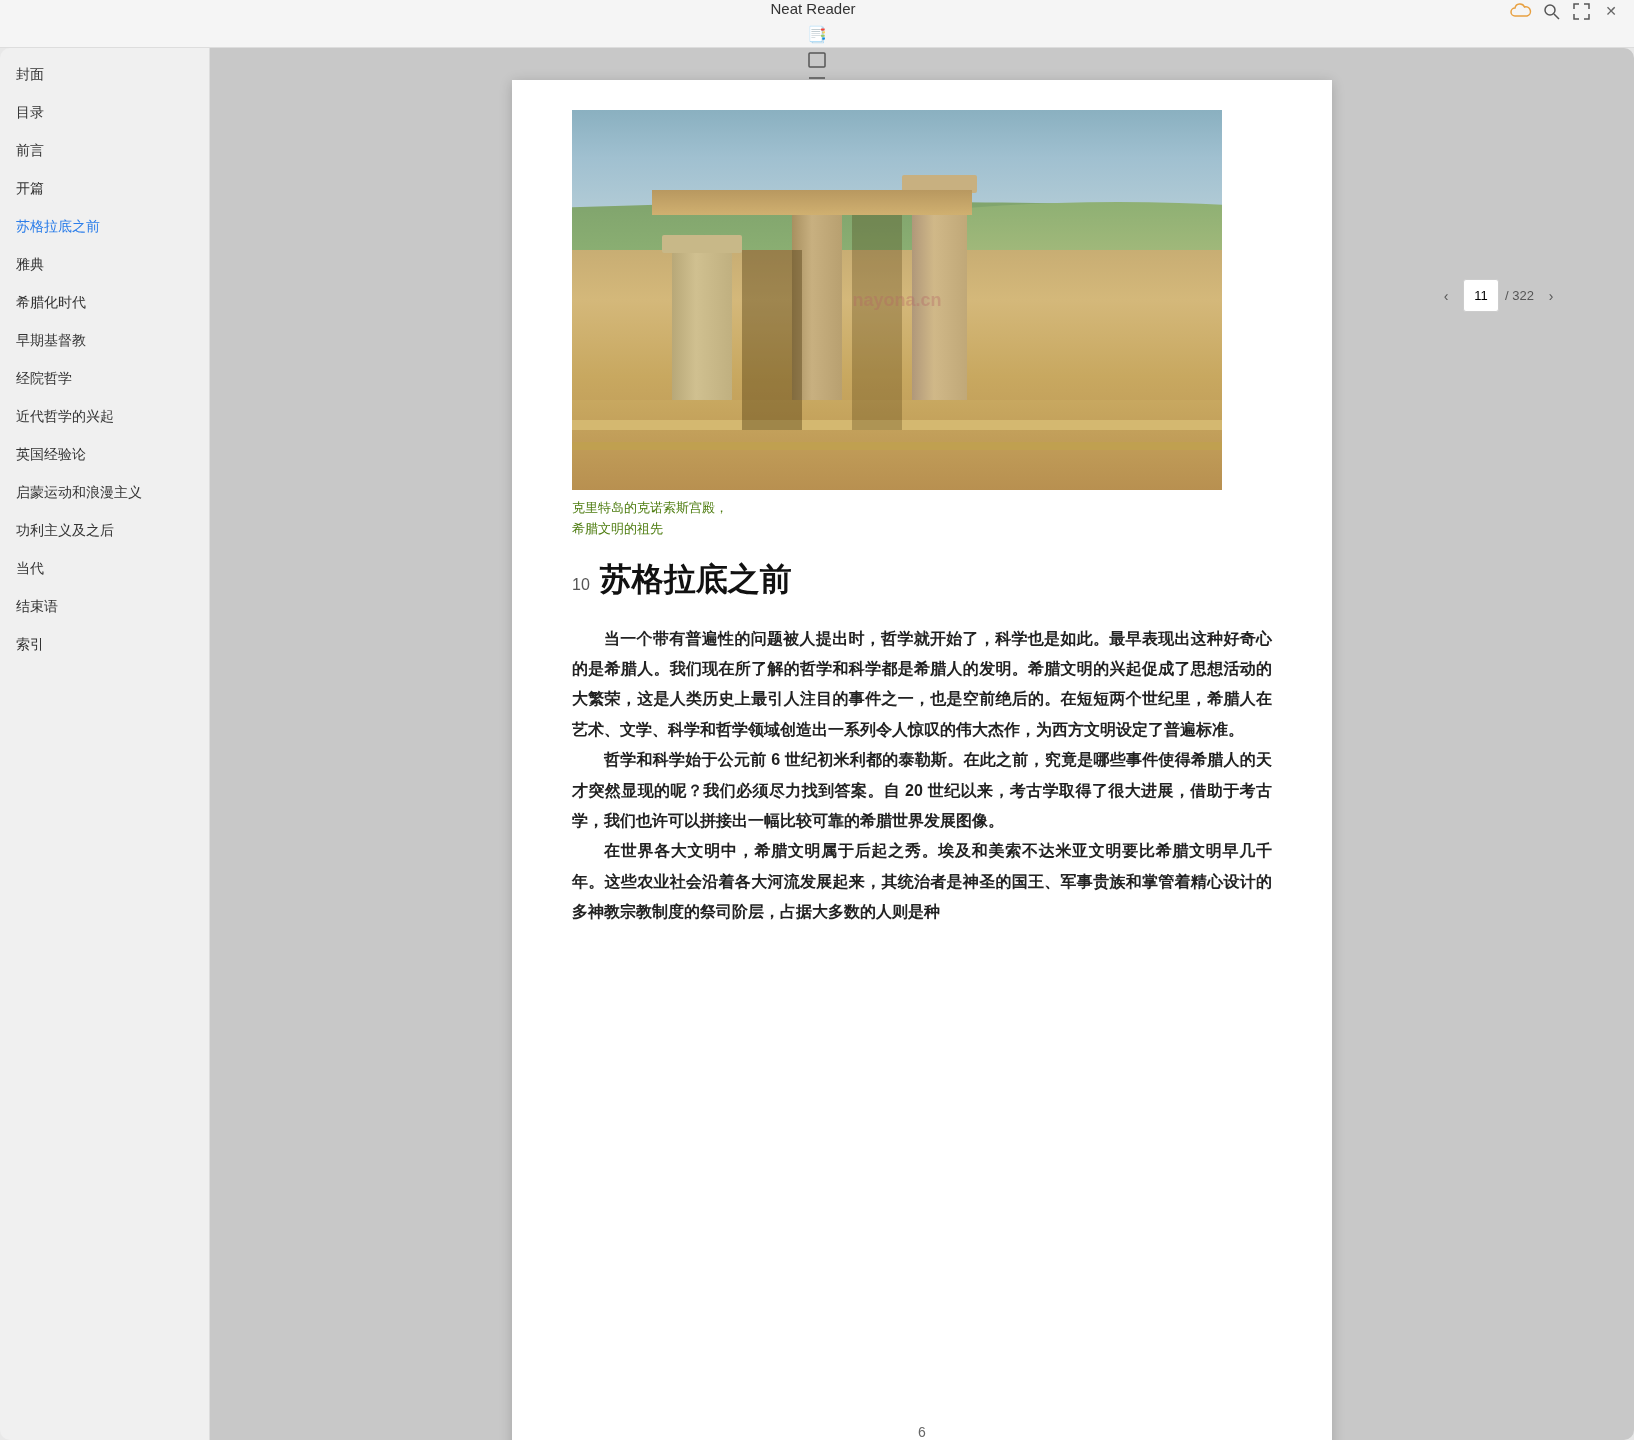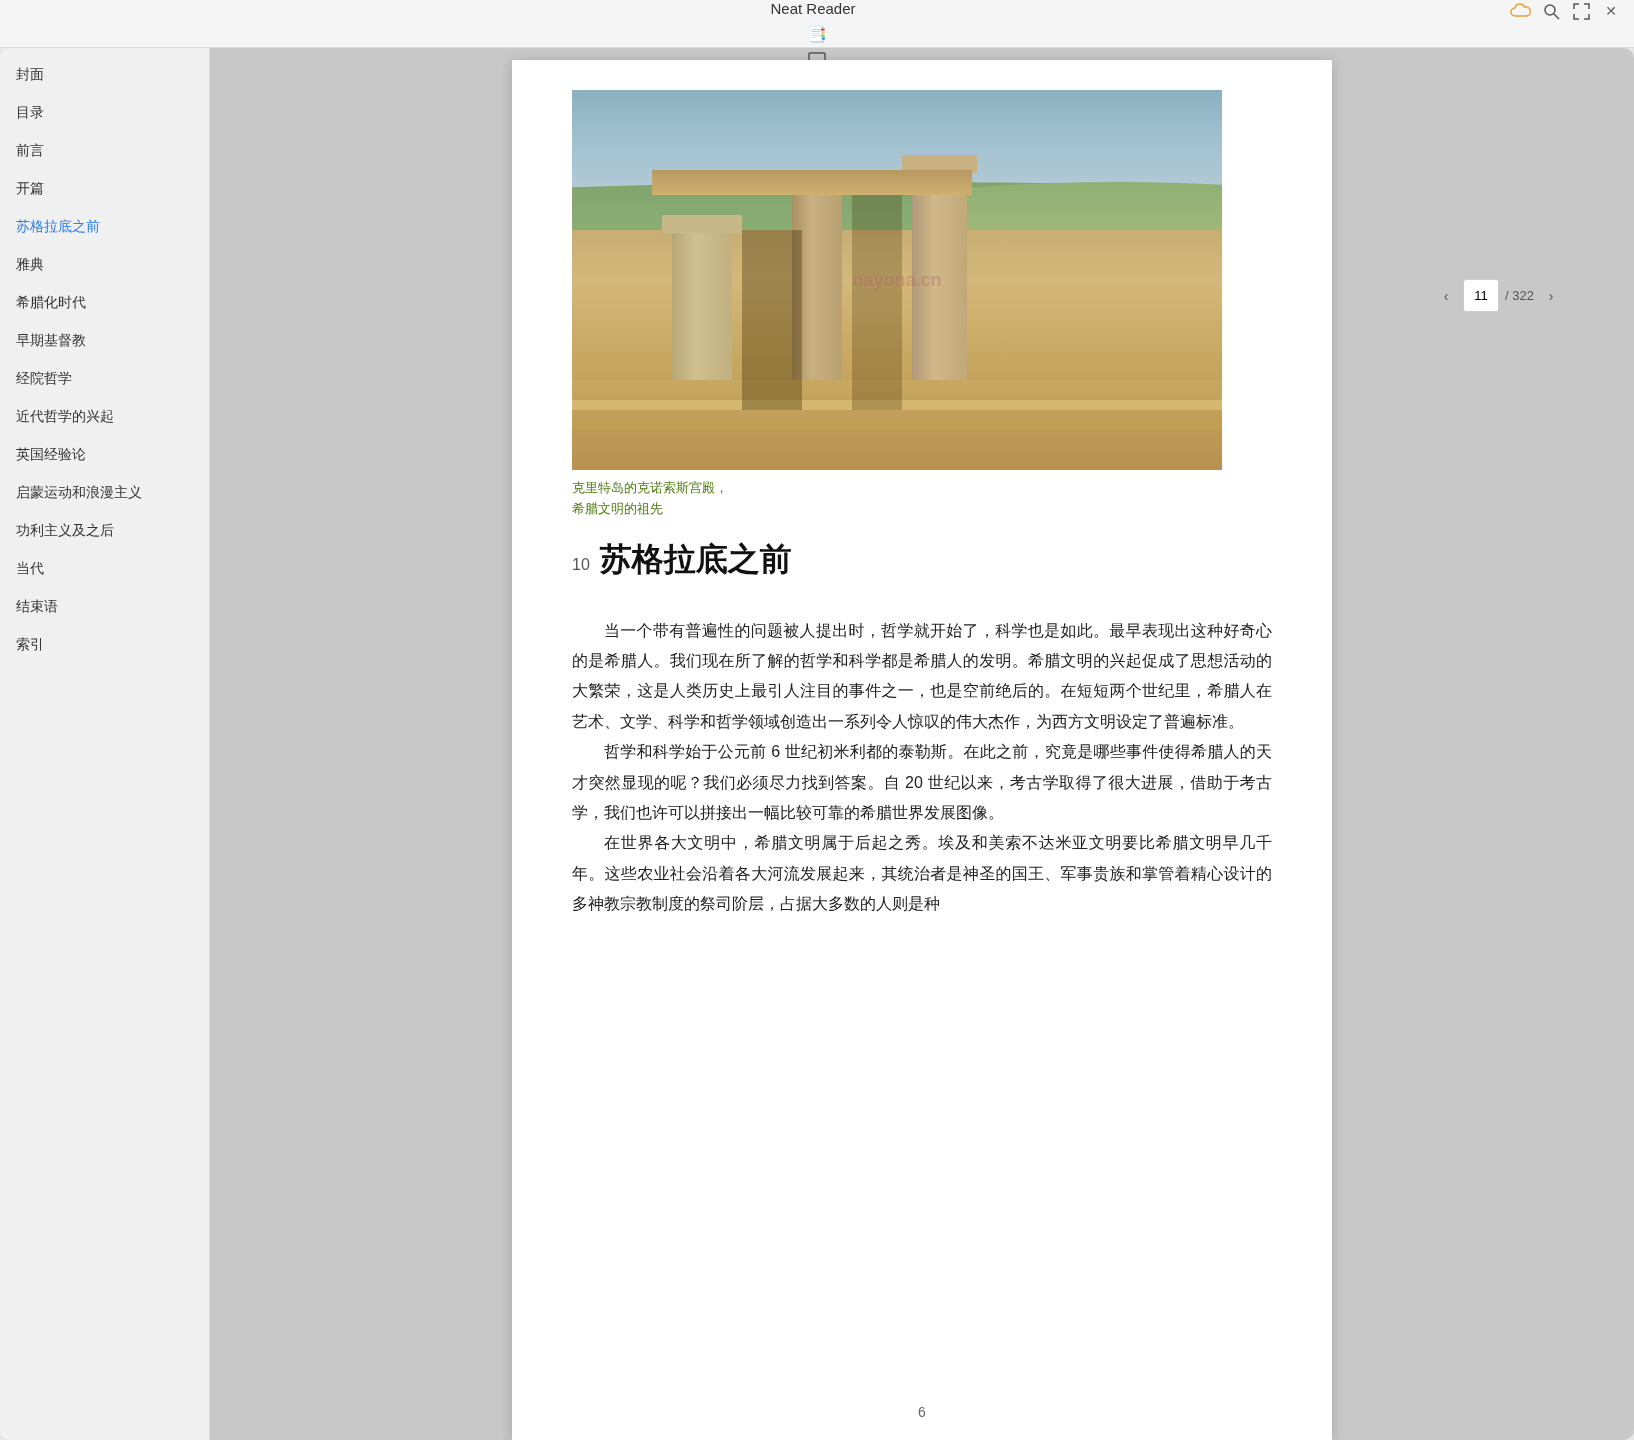--- a/index.html
+++ b/index.html
@@ -114,21 +114,21 @@
     .sidebar-item.active { color: #2b7de9; }
 
     
     #content {
       flex: 1;
       background: #c8c8c8;
       display: flex;
       justify-content: center;
       align-items: flex-start;
       overflow-y: auto;
-      padding: 12px 0 40px 0;
+      padding: 32px 0 40px 0;
     }
 
     
     #book-page {
       background: white;
       width: 820px;
       min-height: 1380px;
       padding: 30px 60px 60px 60px;
       box-shadow: 0 2px 12px rgba(0,0,0,0.18);
       position: relative;
@@ -194,41 +194,42 @@
       margin-top: 8px;
       font-size: 13px;
       color: #4d7c0f;
       line-height: 1.6;
     }
 
     .chapter-header {
       display: flex;
       align-items: baseline;
       gap: 10px;
-      margin: 18px 0 34px 0;
+      margin: 18px 0 22px 0;
     }
     .chapter-number {
       font-size: 16px;
       color: #555;
     }
     .chapter-title {
       font-size: 32px;
       font-weight: bold;
       color: #111;
     }
 
     .book-text {
       font-size: 16px;
       line-height: 1.9;
       color: #222;
       text-align: justify;
     }
     .book-text p {
       margin-bottom: 0;
       text-indent: 2em;
+      font-weight: bold;
     }
 
     .page-number {
       position: absolute;
       bottom: 20px;
       left: 50%;
       transform: translateX(-50%);
       font-size: 14px;
       color: #666;
     }

